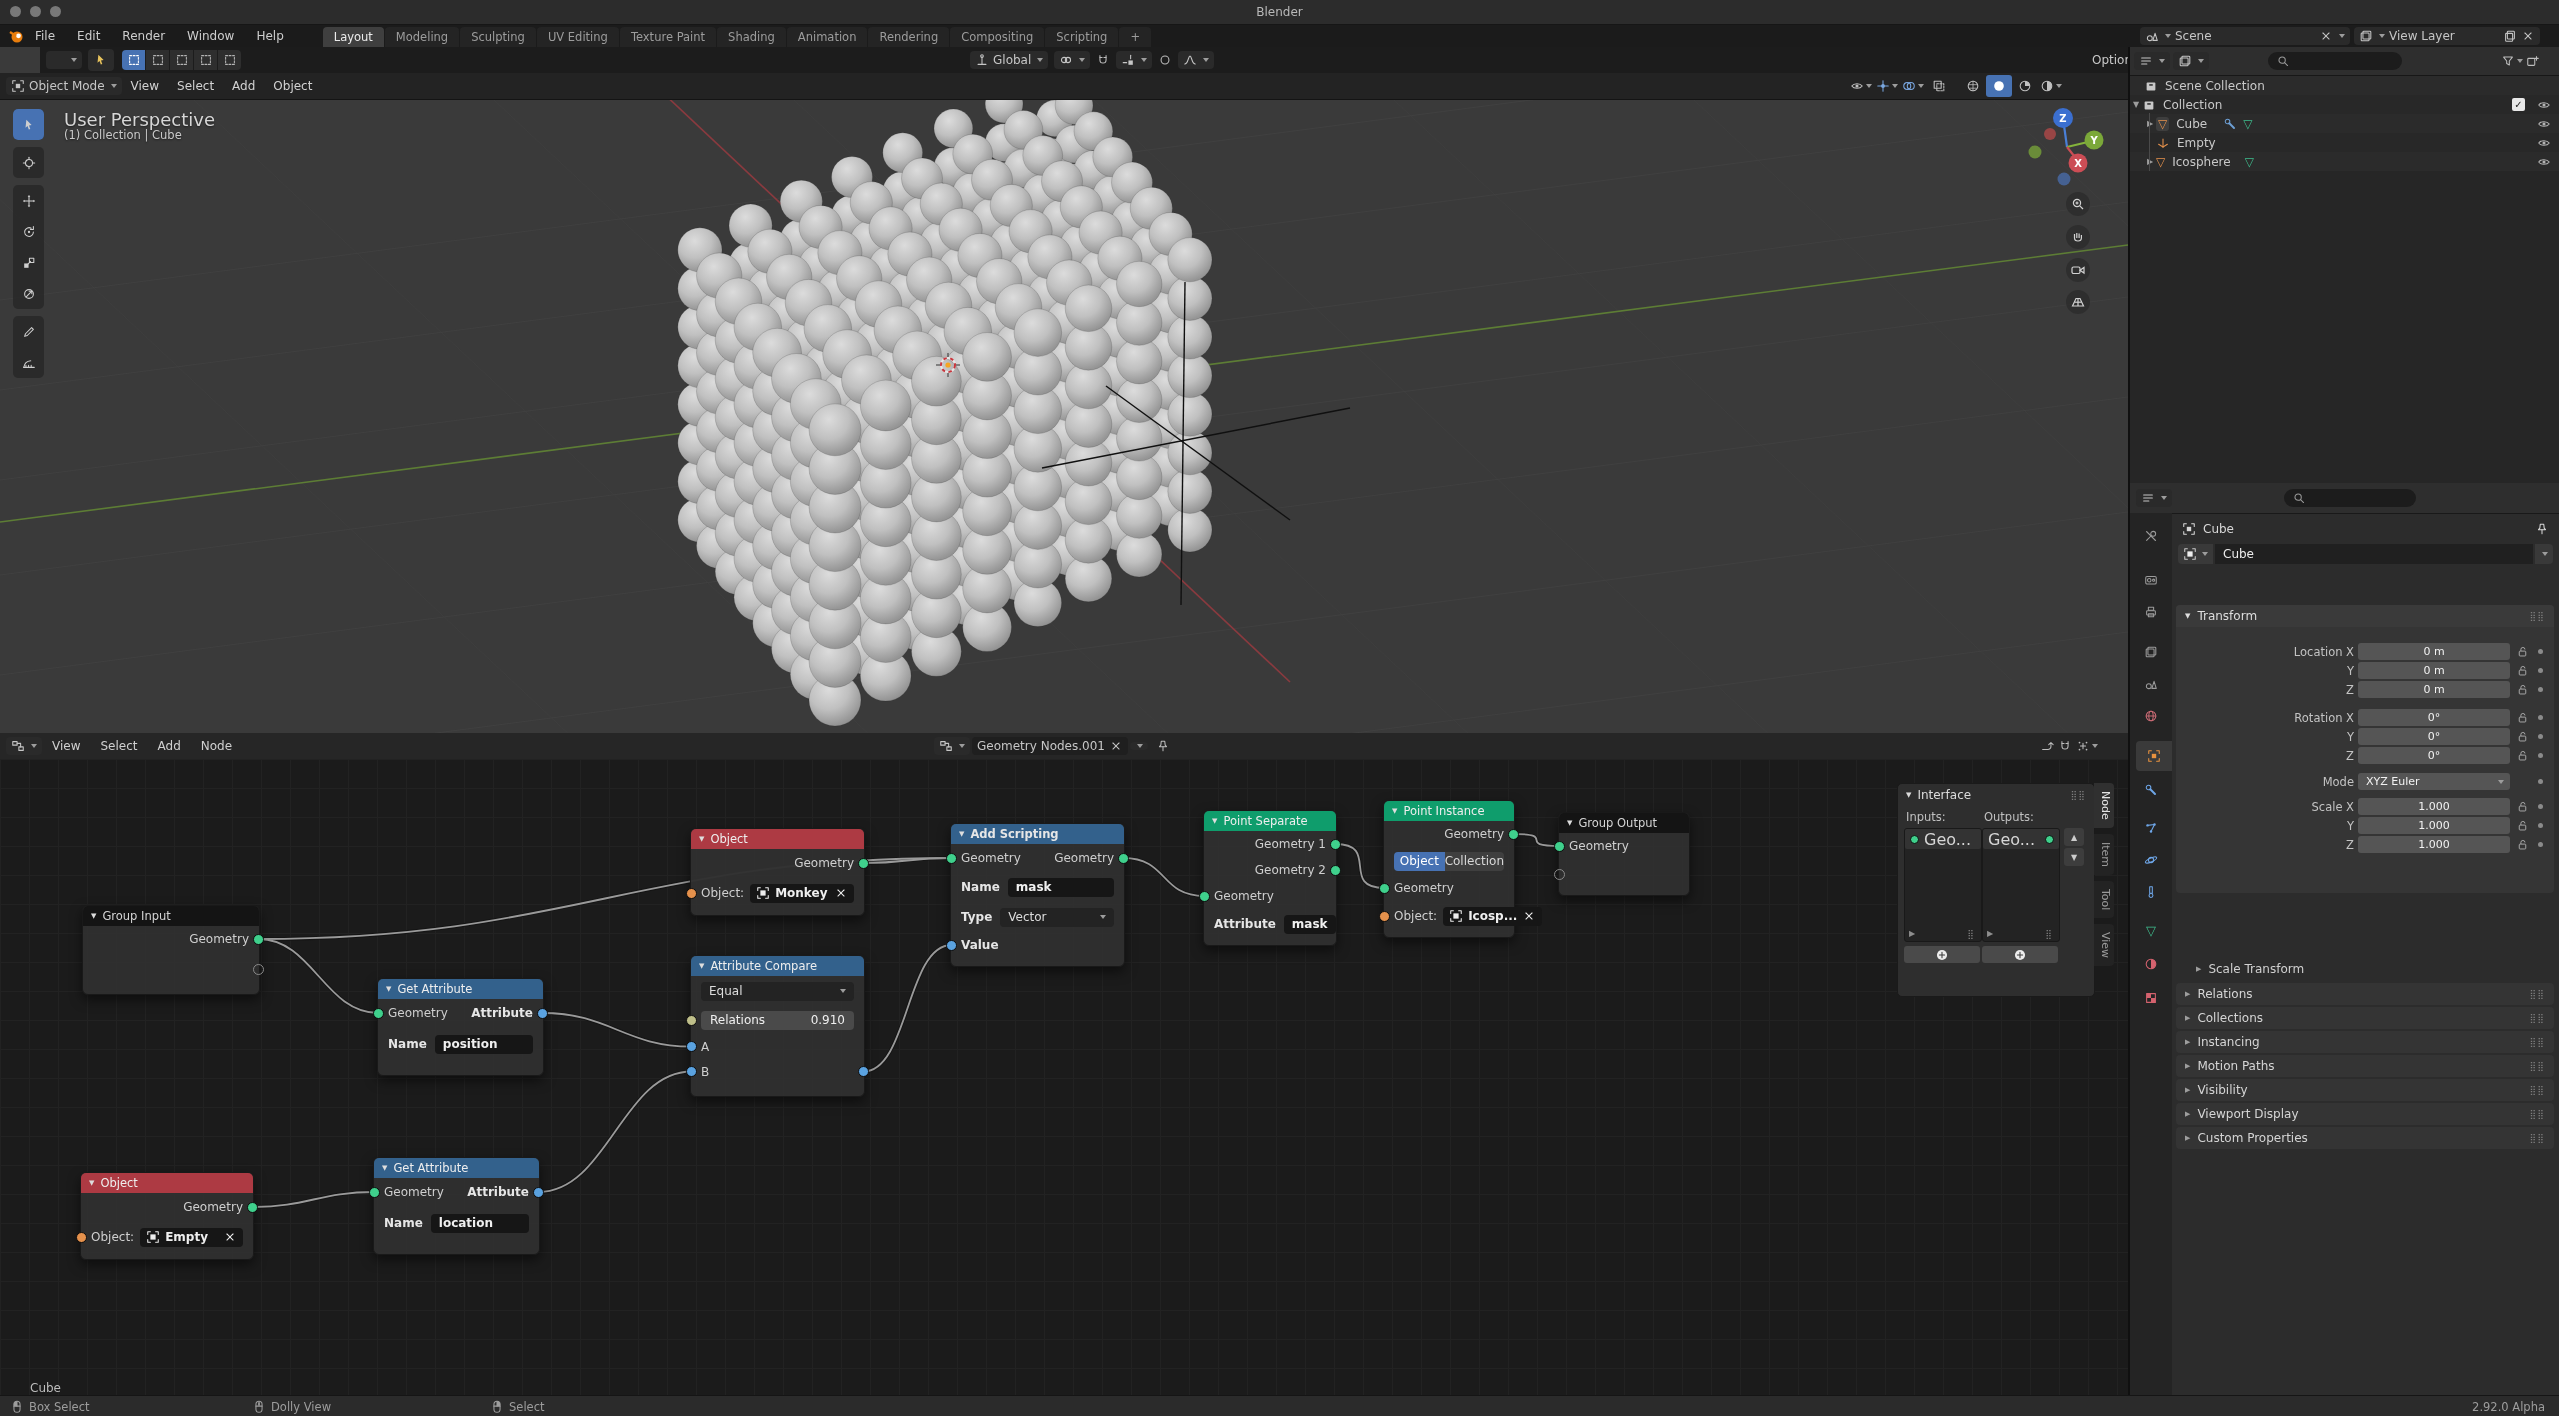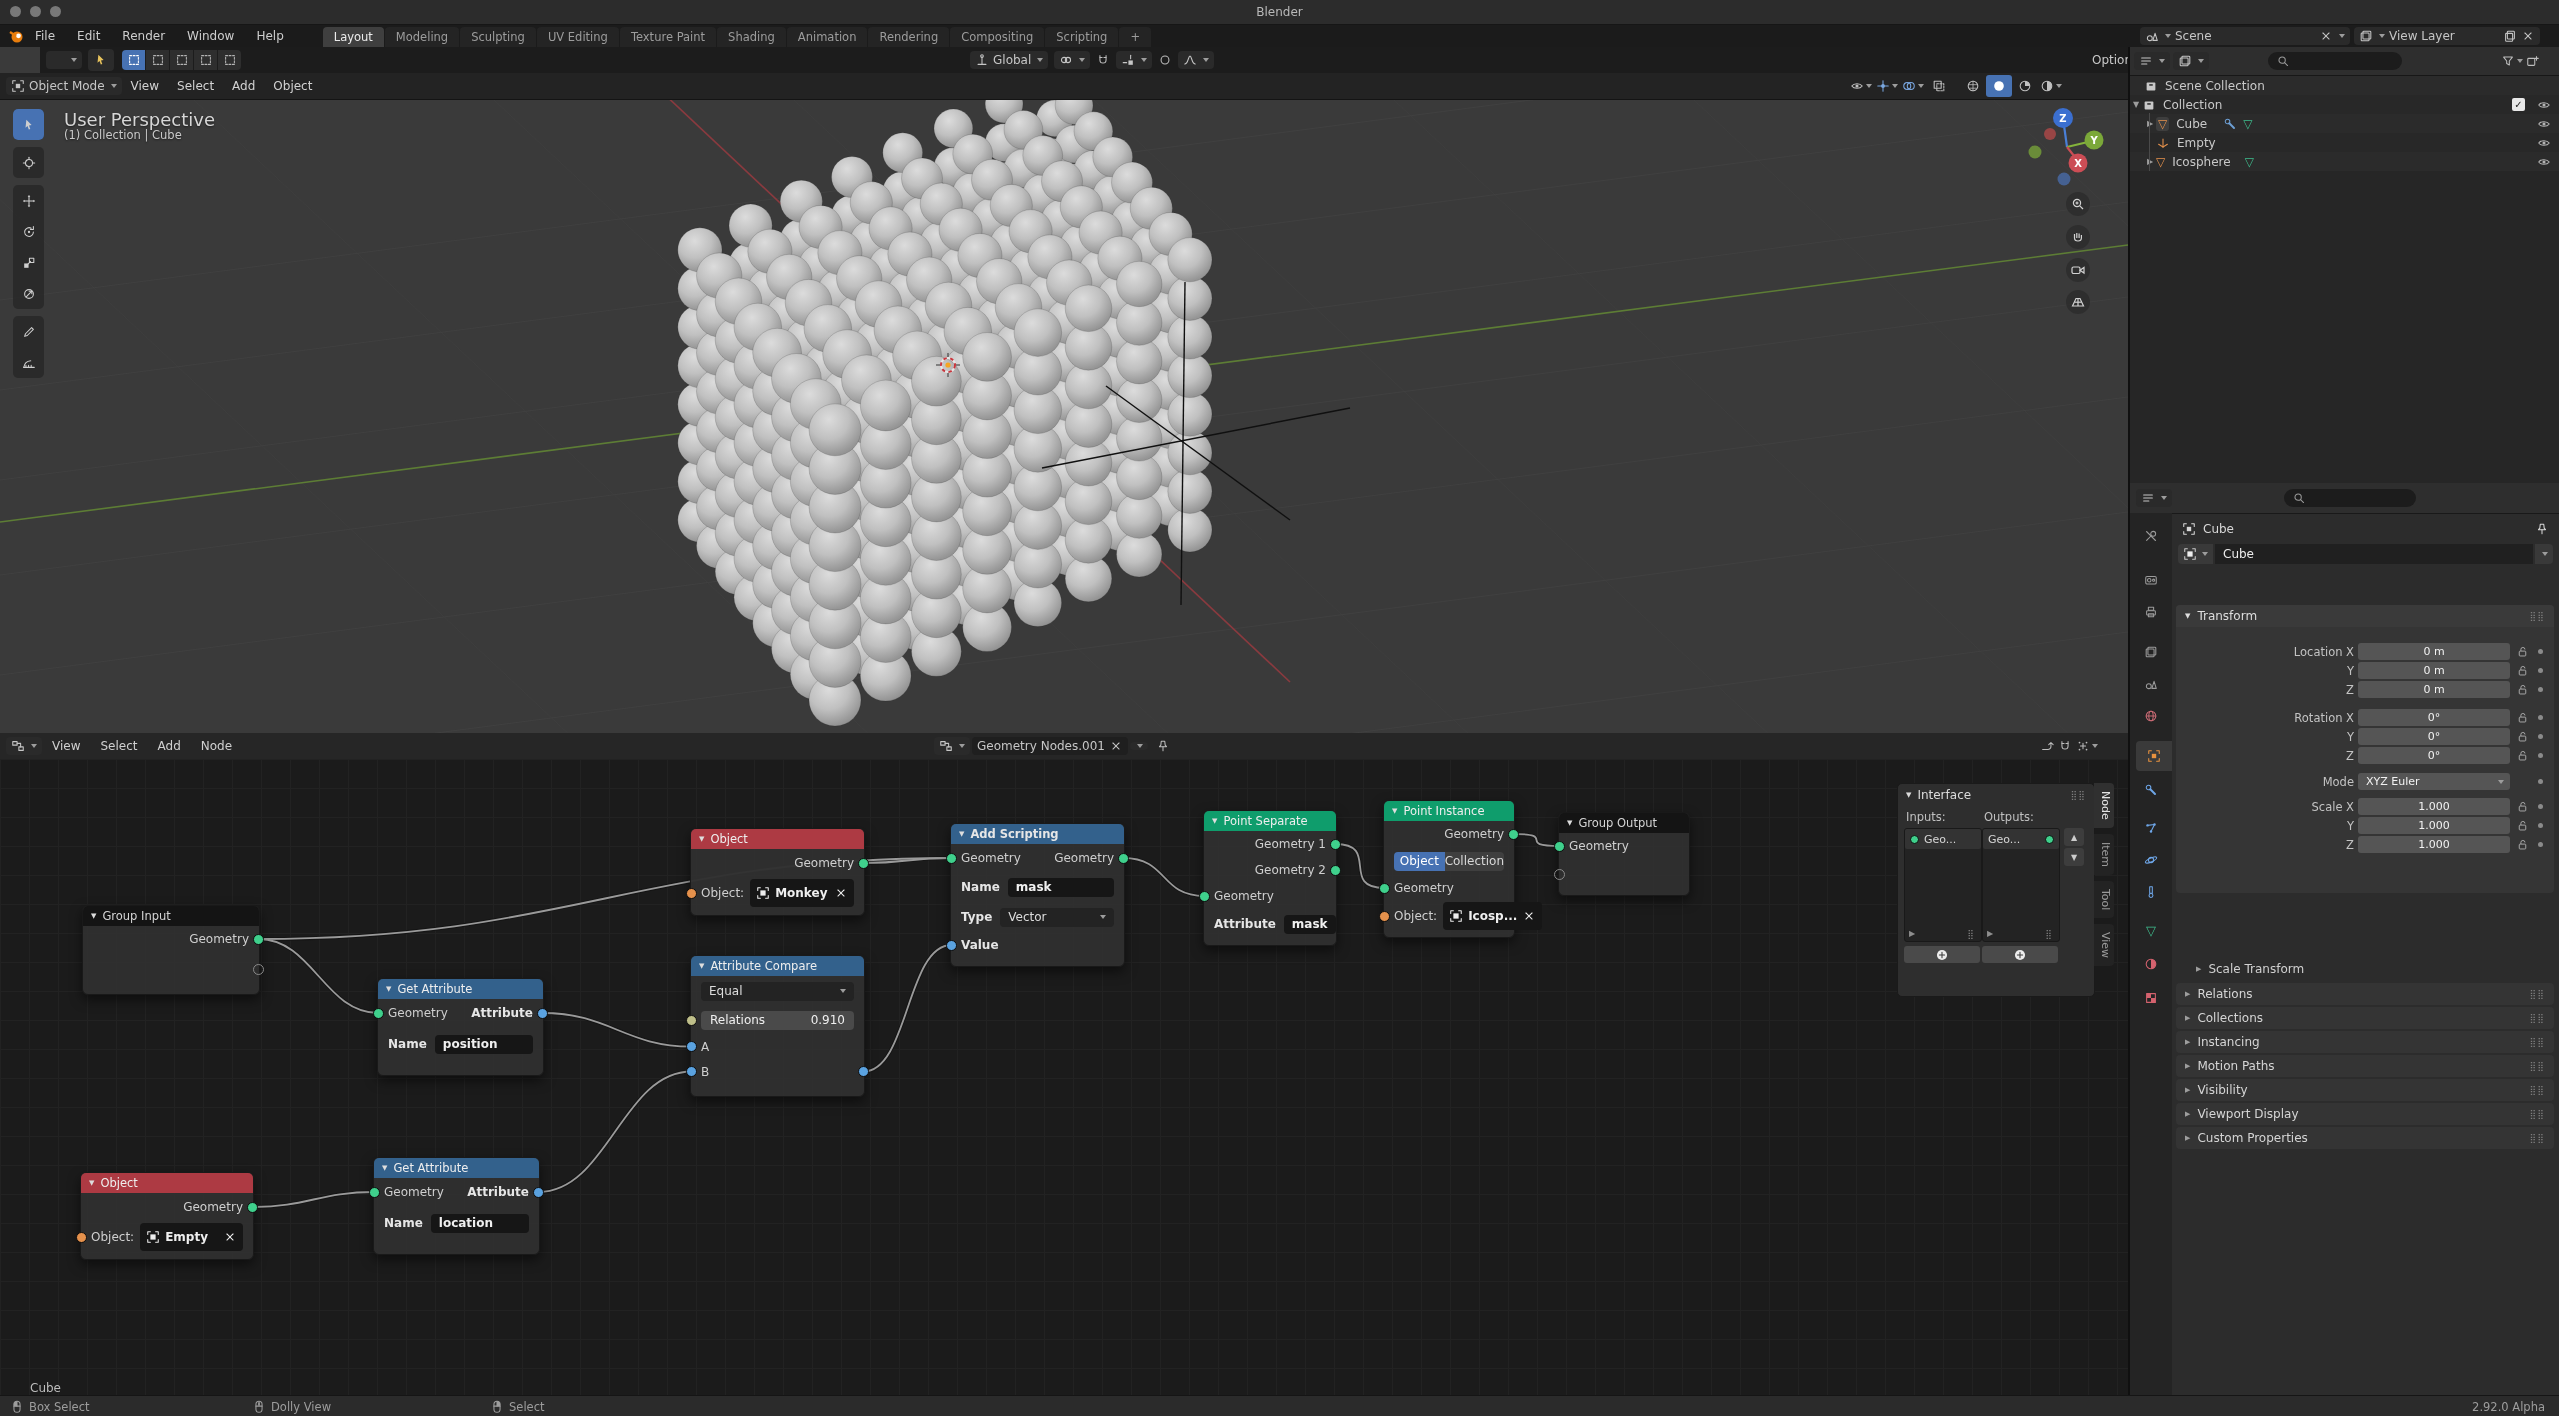--- a/index.html
+++ b/index.html
@@ -57,31 +57,31 @@
   .nrow.out{justify-content:flex-end;}
   .nrow.dual{justify-content:space-between;}
   .b{font-weight:bold;color:#e6e6e6;}
   .sock{position:absolute;width:9px;height:9px;border-radius:50%;border:1px solid #0d0d0d;top:50%;margin-top:-5.5px;}
   .sock.l{left:-5px;} .sock.r{right:-5px;}
   .geo{background:#3fd08c;} .val{background:#5aa2e0;} .obj{background:#e5914c;} .flt{background:#bfbf8a;}
   .hollow{background:transparent;border-color:#8a8a8a;}
   .nfield{flex:1;background:#161616;border-radius:4px;height:19px;line-height:19px;padding:0 8px;color:#efefef;font-weight:bold;margin-left:8px;}
   .ndrop{flex:1;background:#232323;border-radius:4px;height:19px;line-height:19px;padding:0 8px;color:#dcdcdc;display:flex;align-items:center;justify-content:space-between;}
   .nslider{flex:1;background:#4a4a4a;border-radius:4px;height:19px;line-height:19px;padding:0 9px;color:#efefef;display:flex;justify-content:space-between;}
-  .nobj{flex:1;background:#161616;border-radius:4px;height:28px;display:flex;align-items:center;gap:5px;padding:0 6px;color:#efefef;font-weight:bold;margin-left:6px;}
+  .nobj{flex:1;background:#161616;border-radius:4px;height:19px;display:flex;align-items:center;gap:5px;padding:0 6px;color:#efefef;font-weight:bold;margin-left:6px;}
   .ntoggle{flex:1;display:flex;height:19px;border-radius:4px;overflow:hidden;}
   .ntoggle .t{flex:1;display:flex;align-items:center;justify-content:center;background:#3f3f3f;color:#d8d8d8;}
   .ntoggle .t.on{background:#4772b3;color:#fff;}
   #ne-crumb{color:#bcbcbc;font-size:12px;}
   
   #ifpanel{left:1897px;top:24px;width:196px;height:212px;background:#2e2e2e;border:1px solid #1a1a1a;border-radius:5px;}
   #ifpanel .ph{height:22px;display:flex;align-items:center;gap:6px;padding:0 8px;color:#dcdcdc;}
   .iflabel{color:#c0c0c0;font-size:11.5px;}
   .ifbox{position:absolute;width:76px;height:112px;background:#232323;border:1px solid #191919;border-radius:3px;}
-  .ifitem{height:20px;display:flex;align-items:center;gap:5px;padding:0 5px;background:#333;border-radius:2px;color:#d6d6d6;font-size:11px;}
+  .ifitem{height:20px;display:flex;align-items:center;gap:5px;padding:0 5px;background:#333;border-radius:2px;color:#d6d6d6;font-size:16px;}
   .dot{width:7px;height:7px;border-radius:50%;background:#3fd08c;border:1px solid #0d0d0d;}
   .ifplus{position:absolute;width:76px;height:17px;background:#4a4a4a;border-radius:3px;display:flex;align-items:center;justify-content:center;}
   .udbtn{position:absolute;width:20px;height:18px;background:#3d3d3d;border-radius:3px;display:flex;align-items:center;justify-content:center;color:#ccc;font-size:8px;}
   #ne-tabs{left:2094px;top:24px;width:20px;display:flex;flex-direction:column;gap:6px;}
   .netab{writing-mode:vertical-rl;padding:8px 2px;background:#232323;color:#9a9a9a;border-radius:0 4px 4px 0;font-size:11px;text-align:center;}
   .netab.active{background:#303030;color:#e4e4e4;}
   
   #outliner{left:2130px;top:47px;width:429px;height:436px;background:#262626;}
   #ol-header{height:28px;background:#2e2e2e;border-bottom:1px solid #171717;display:flex;align-items:center;padding:0 4px;gap:3px;}
   .search{background:#1c1c1c;border-radius:9px;height:18px;display:flex;align-items:center;gap:5px;padding:0 8px;color:#9a9a9a;}

